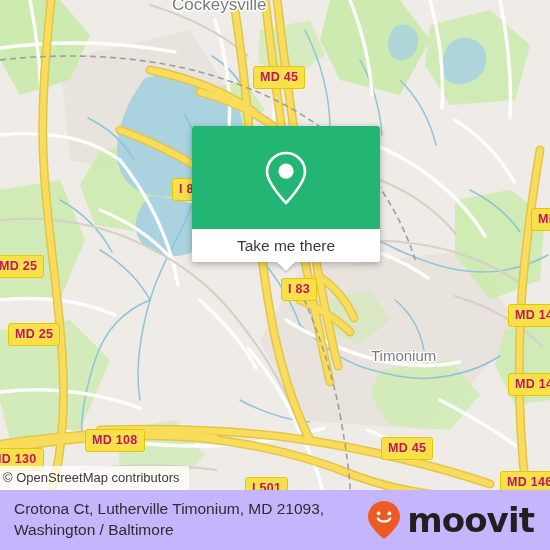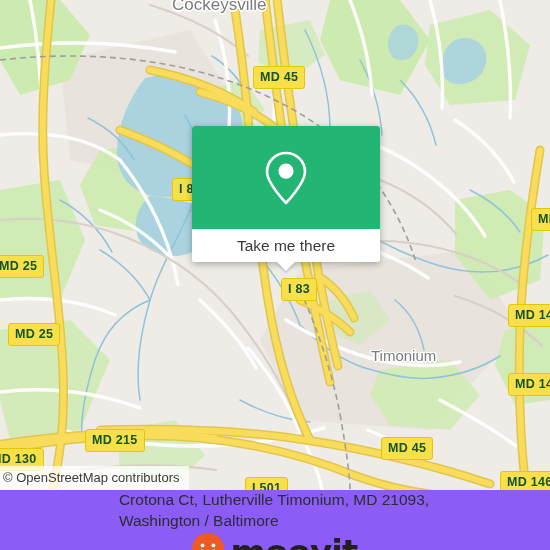--- a/index.html
+++ b/index.html
@@ -32,21 +32,21 @@
     background: #efebe6;
   }
   .map-svg { position:absolute; left:0; top:0; }
 
   
   .shield {
     position: absolute;
     background: #f7e04a;
     border: 1.6px solid #e3c800;
     border-radius: 3px;
-    color: #14532d;
+    color: #be185d;
     font-size: 12.5px;
     font-weight: bold;
     letter-spacing: .3px;
     line-height: 1;
     padding: 3.5px 6px 4.5px 6px;
     white-space: nowrap;
     font-family: "Liberation Sans", sans-serif;
     box-sizing: border-box;
   }
 
@@ -121,27 +121,26 @@
     white-space: nowrap;
   }
 
   
   #bottom-bar {
     position: absolute;
     left: 0;
     top: 490px;
     width: 550px;
     height: 60px;
-    background: #8b5cf6;
+    background: #c4b5fd;
     display: flex;
     align-items: center;
     justify-content: space-between;
     padding: 0 16px 0 14px;
     box-sizing: border-box;
-    flex-direction: column;
   }
   #address-text {
     color: #2d2d2d;
     font-size: 15.5px;
     line-height: 1.34;
     max-width: 375px;
     font-family: "Liberation Sans", sans-serif;
   }
   #moovit-logo {
     display: flex;
@@ -331,21 +330,21 @@
     <div class="place-label" id="place-timonium">Timonium</div>
 
     <div class="shield" style="left:253px; top:66px;">MD 45</div>
     <div class="shield" style="left:172px; top:178px;">I 83</div>
     <div class="shield" style="left:-8px; top:255px;">MD 25</div>
     <div class="shield" style="left:531px; top:208px;">MD</div>
     <div class="shield" style="left:281px; top:278px;">I 83</div>
     <div class="shield" style="left:508px; top:304px;">MD 146</div>
     <div class="shield" style="left:8px; top:323px;">MD 25</div>
     <div class="shield" style="left:508px; top:373px;">MD 146</div>
-    <div class="shield" style="left:85px; top:429px;">MD 215</div>
+    <div class="shield" style="left:85px; top:429px;">MD 108</div>
     <div class="shield" style="left:381px; top:437px;">MD 45</div>
     <div class="shield" style="left:-16px; top:448px;">MD 130</div>
     <div class="shield" style="left:245px; top:477px;">I 501</div>
     <div class="shield" style="left:500px; top:471px;">MD 146</div>
 
     <div id="popup-card">
       <div id="popup-green">
         <svg width="44" height="56" viewBox="0 0 44 56">
           <path d="M22 3 C11.5 3 3 11.4 3 21.8 C3 33.5 22 53 22 53
                    C22 53 41 33.5 41 21.8 C41 11.4 32.5 3 22 3 Z" fill="none" stroke="#ffffff" stroke-width="2.6" stroke-linejoin="round"></path>

